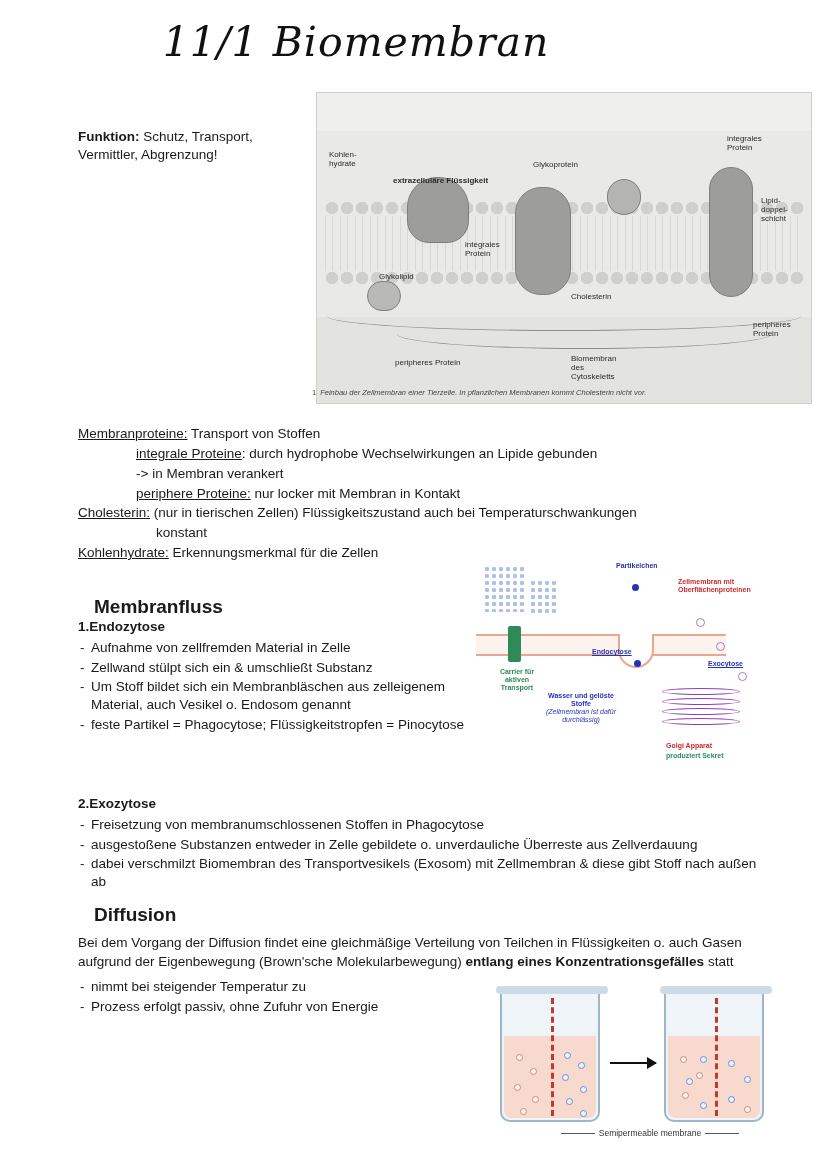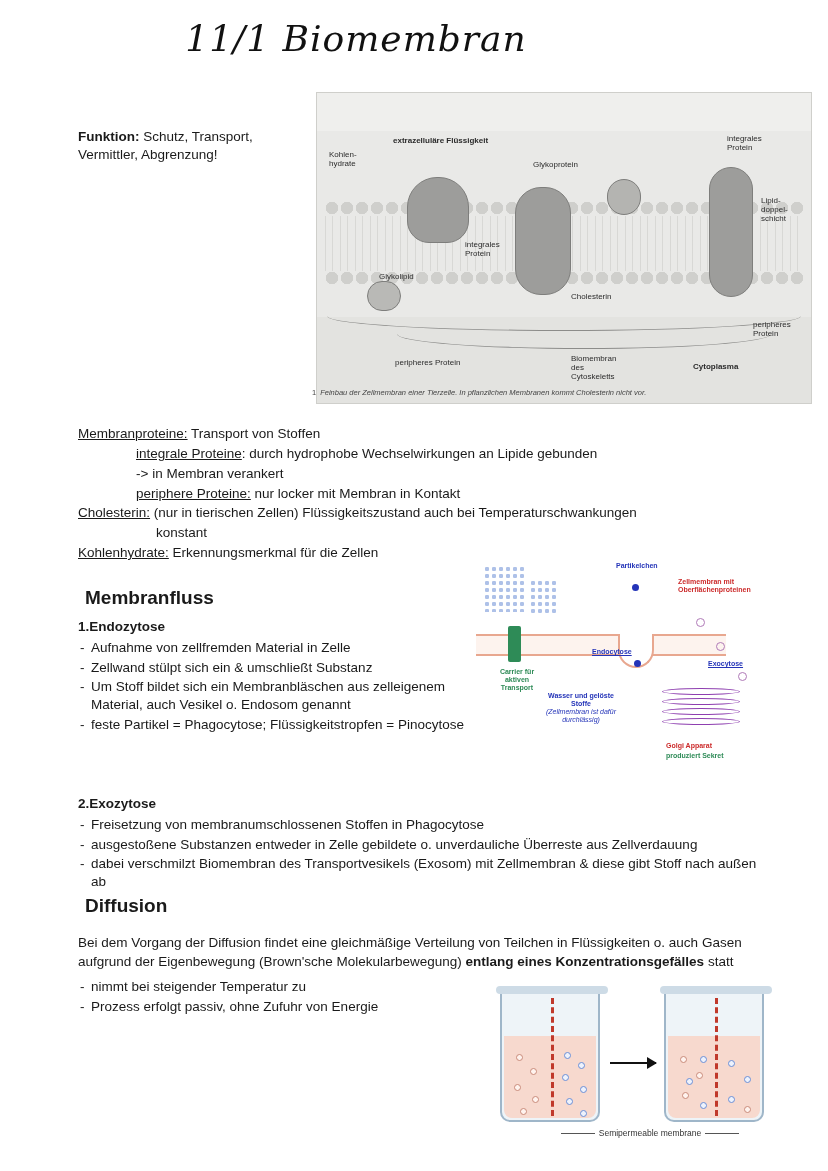--- a/index.html
+++ b/index.html
@@ -17,21 +17,21 @@
   .page { position: relative; width: 828px; height: 1171px; }
 
   
   .title {
     position: absolute;
     top: 18px;
     left: 0;
     width: 712px;
     text-align: center;
     font-family: "DejaVu Serif", serif;
-    font-size: 36px;
+    font-size: 41px;
     font-style: italic;
     letter-spacing: 1px;
     color: #111;
   }
 
   
   .lcol { position: absolute; left: 78px; width: 215px; font-size: 13.5px; line-height: 1.32; }
   .lcol.block1 { top: 128px; }
   .lcol.block2 { top: 223px; }
   .bold { font-weight: bold; }
@@ -73,35 +73,35 @@
   .fig-membrane .p4 { left: 290px; top: 86px; width: 34px; height: 36px; border-radius: 17px; background:#b4b4b1; }
   .fig-membrane .p5 { left: 50px; top: 188px; width: 34px; height: 30px; border-radius: 16px; background:#b9b9b6; }
   .fig-membrane .fil {
     position:absolute; left:10px; right:10px; height:30px; border-bottom:1.6px solid #8c8c8a; border-radius:50%;
   }
   .fig-membrane .f1 { top: 208px; }
   .fig-membrane .f2 { top: 226px; left: 80px; right: 40px; }
   .fig-membrane .lab {
     position:absolute; font-size:8px; color:#2b2b2b; font-family:"Liberation Sans",sans-serif; line-height:1.1;
   }
-  .fig-membrane .lab.b { font-weight:bold; }
+  .fig-membrane .lab.b { font-weight:bold;margin-top:40px; }
   .fig-caption {
     position:absolute; left:312px; top:388px; width:470px;
     font-size:7.5px; color:#444; font-style:italic;
   }
   .fig-caption .num { font-style:normal; margin-right:4px; }
 
   
   .defs { position:absolute; left:78px; top:424px; width:690px; font-size:13.5px; line-height:1.47; }
   .u { text-decoration: underline; }
   .ind1 { padding-left: 58px; text-indent: 0; }
   .ind2 { padding-left: 78px; }
 
   
-  h2.sec { position:absolute; font-size:19px; font-weight:bold; margin:7px; }
+  h2.sec { position:absolute; font-size:19px; font-weight:bold; margin:16px; }
   .sec-membranfluss { left:78px; top:580px; }
   .sub { font-weight:bold; font-size:13.5px; }
 
   .mf1 { position:absolute; left:78px; top:618px; width:390px; font-size:13.5px; line-height:1.36; }
   .mf2 { position:absolute; left:78px; top:795px; width:680px; font-size:13.5px; line-height:1.36; }
 
   
   .fig-endo { position:absolute; left:466px; top:556px; width:300px; height:220px; }
   .fig-endo .cellline { position:absolute; left:10px; top:78px; width:250px; height:22px; border-top:2px solid #e8a78f; border-bottom:2px solid #e8a78f; background:#fdf3ee; }
   .fig-endo .invag { position:absolute; left:152px; top:78px; width:36px; height:34px; border:2px solid #e8a78f; border-top:none; border-radius:0 0 18px 18px; background:#fff; }

